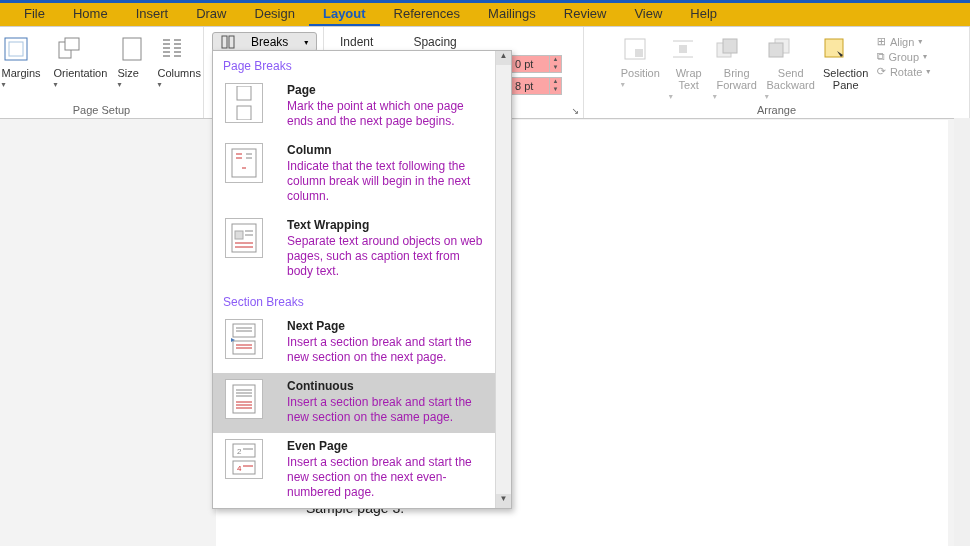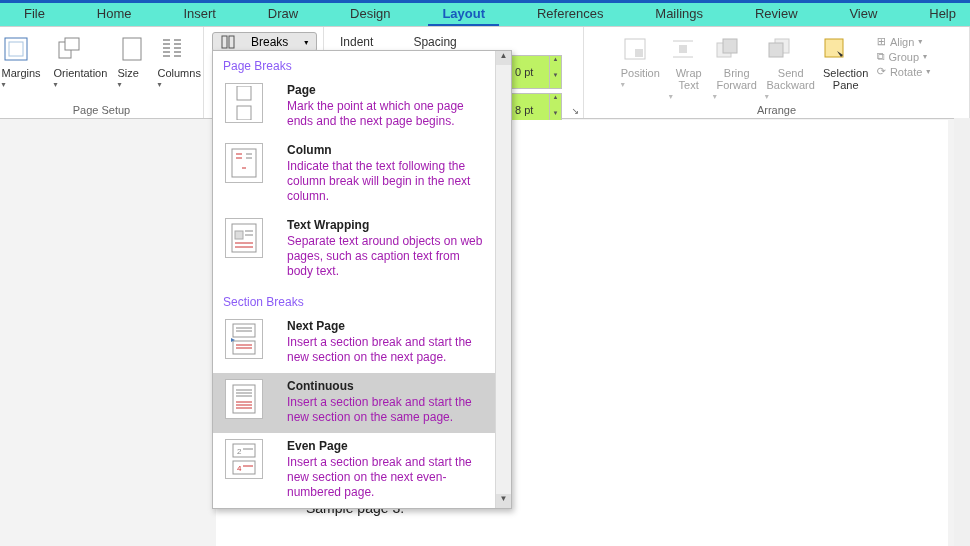--- a/index.html
+++ b/index.html
@@ -1,22 +1,22 @@
 <!DOCTYPE html>
 <html><head>
   <meta charset="utf-8">
   <style>
     * { margin: 0; padding: 0; box-sizing: border-box; font-family: "Segoe UI", Arial, sans-serif; }
     body { width: 970px; height: 546px; background: #f3f3f3; overflow: hidden; }
 
     .title-bar { height: 3px; background: #185abd; }
 
     .tabs {
-      background: #5eead4; display: flex; height: 24px; border-bottom: 1px solid #d0d0d0;
-      padding-left: 10px; font-size: 13px; justify-content: space-between;
+      background: #eab308; display: flex; height: 24px; border-bottom: 1px solid #d0d0d0;
+      padding-left: 10px; font-size: 13px;
     }
     .tab { padding: 3px 14px; cursor: pointer; color: #333; }
     .tab.active { color: #185abd; border-bottom: 2px solid #185abd; font-weight: 600; }
 
     .ribbon {
       background: #fff; display: flex; height: 92px; border-bottom: 1px solid #c8c8c8;
       position: relative;
     }
     .group {
       display: flex; flex-direction: column; align-items: center; padding: 2px 6px 0;
@@ -40,22 +40,22 @@
 
     .breaks-btn {
       position: absolute; left: 212px; top: 5px; background: #e6e6e6;
       border: 1px solid #b0b0b0; border-radius: 3px; padding: 2px 8px;
       font-size: 12px; display: flex; align-items: center; gap: 16px; cursor: pointer;
     }
 
     .indent-area { padding: 6px 10px; font-size: 12px; color: #333; }
     .indent-row { display:flex; gap:40px; margin-bottom: 6px; }
     .spinner {
-      display:flex; align-items:center; border:1px solid #c0c0c0; background:#bef264;
-      width:52px; height:34px; font-size:11px; padding-left:4px; position:relative;
+      display:flex; align-items:center; border:1px solid #c0c0c0; background:#fca5a5;
+      width:52px; height:18px; font-size:11px; padding-left:4px; position:relative;
     }
     .spinner .arrows { position:absolute; right:0; top:0; bottom:0; width:12px; display:flex; flex-direction:column; border-left:1px solid #c0c0c0;}
     .spinner .arrows div { flex:1; font-size:6px; text-align:center; line-height:7px; color:#555; }
 
     
     .dropdown {
       position: absolute; left: 212px; top: 50px; width: 300px; background: #fff;
       border: 1px solid #b8b8b8; box-shadow: 2px 3px 6px rgba(0,0,0,0.25);
       z-index: 100; font-size: 12px;
     }

